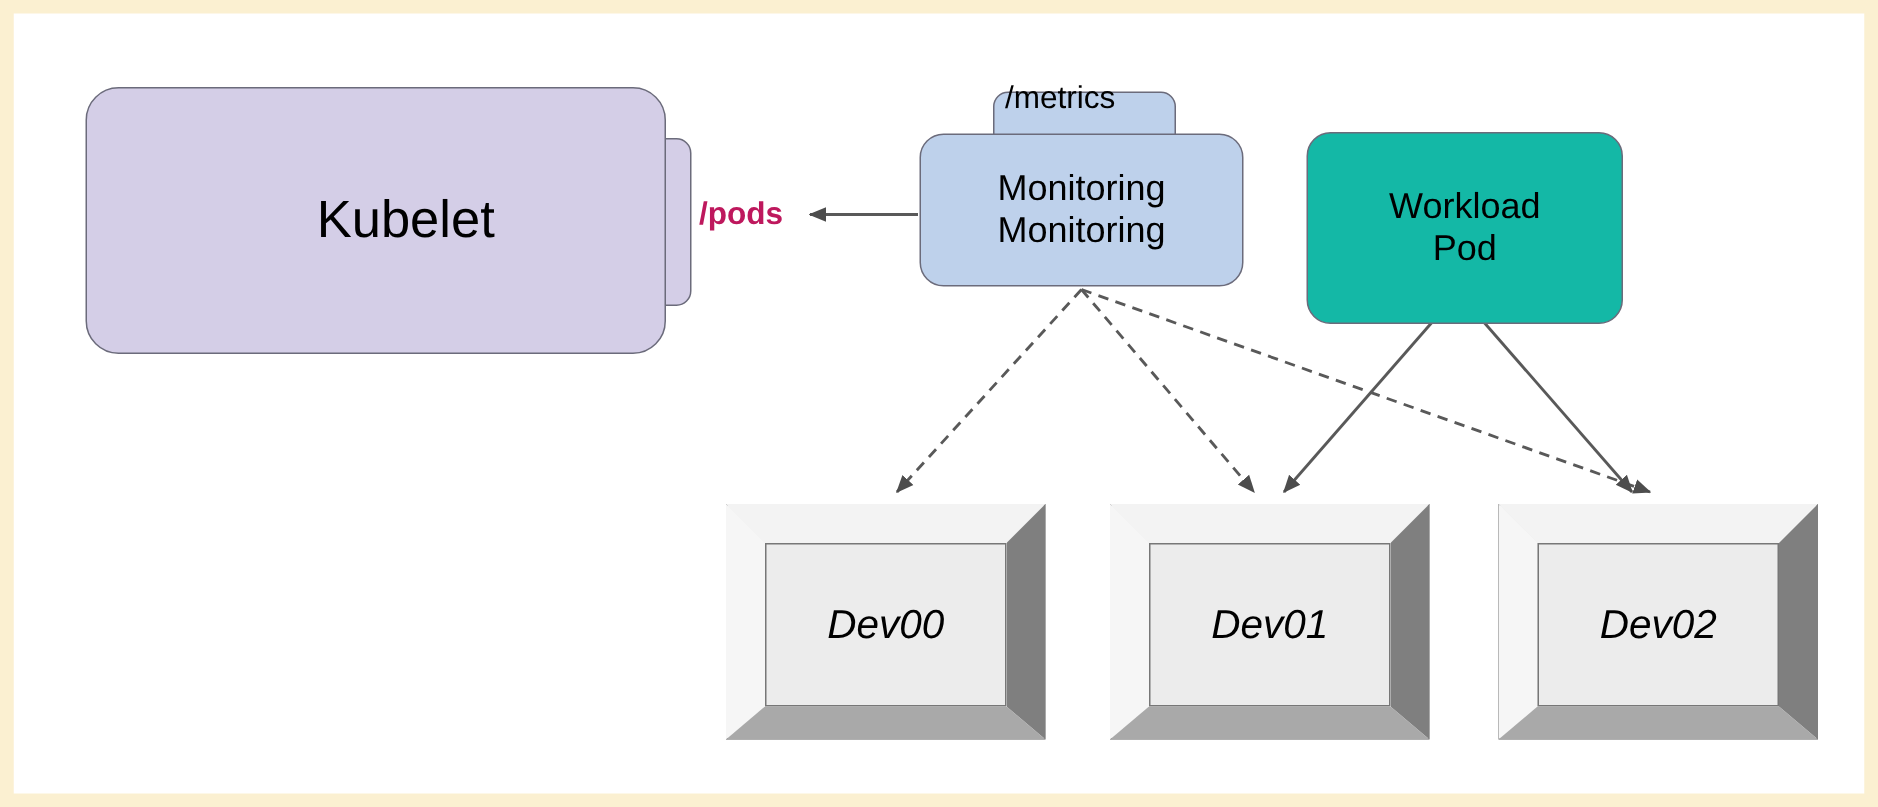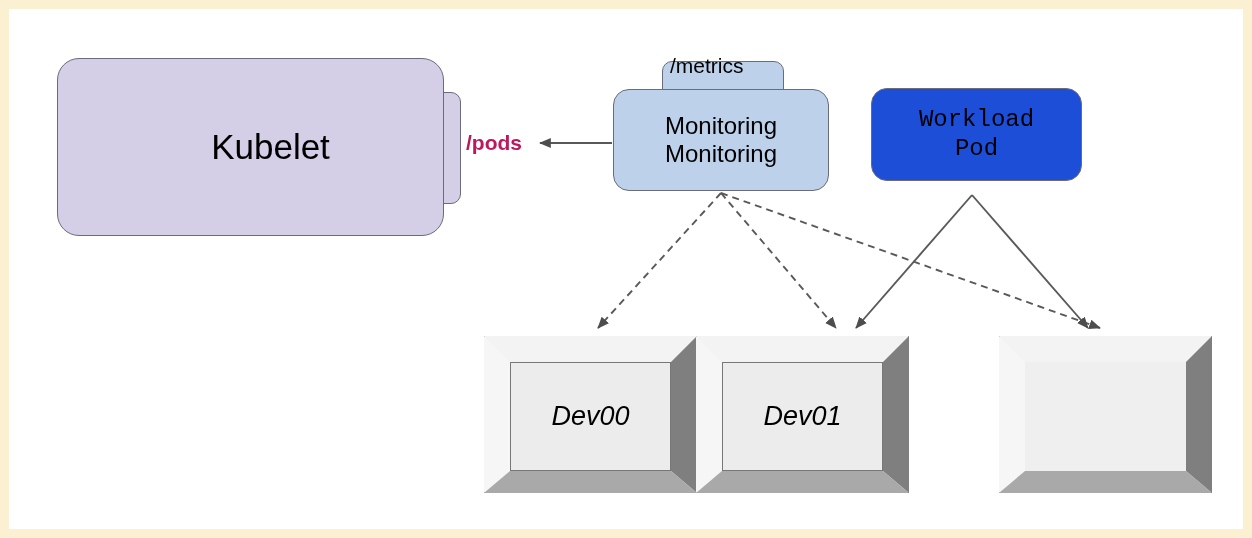--- a/index.html
+++ b/index.html
@@ -111,25 +111,24 @@
     width: 216px;
     height: 102px;
     background: #bed1eb;
     font-size: 24px;
     z-index: 10;
   }
   .workload-box {
     left: 871px;
     top: 88px;
     width: 211px;
-    height: 93px;
-    background: #1d4ed8;
+    height: 128px;
+    background: #14b8a6;
     font-size: 24px;
     z-index: 10;
-    font-family: Liberation Mono, monospace;
   }
 
   
   .dev-box {
     position: absolute;
     top: 336px;
     width: 213px;
     height: 157px;
     z-index: 10;
   }
@@ -175,21 +174,21 @@
     align-items: center;
     justify-content: center;
   }
   .dev-box .dev-label {
     font-size: 27px;
     color: #000000;
     line-height: 1;
     font-style: italic;
   }
   #dev0 { left: 484px; }
-  #dev1 { left: 696px; }
+  #dev1 { left: 740px; }
   #dev2 { left: 999px; }
 
   
   #connectors {
     position: absolute;
     left: 0; top: 0;
     width: 1252px;
     height: 538px;
     z-index: 8;
     pointer-events: none;
@@ -277,17 +276,20 @@
       <span class="dev-label">Dev01</span>
     </div>
   </div>
 
   <div class="dev-box" id="dev2">
     <div class="bevel"></div>
     <div class="face face-top"></div>
     <div class="face face-left"></div>
     <div class="face face-right"></div>
     <div class="face face-bottom"></div>
+    <div class="inner">
+      <span class="dev-label">Dev02</span>
+    </div>
   </div>
 
   <div class="page-border"></div>
   <div class="page-border-inner"></div>
 </div>
 
 </body></html>

